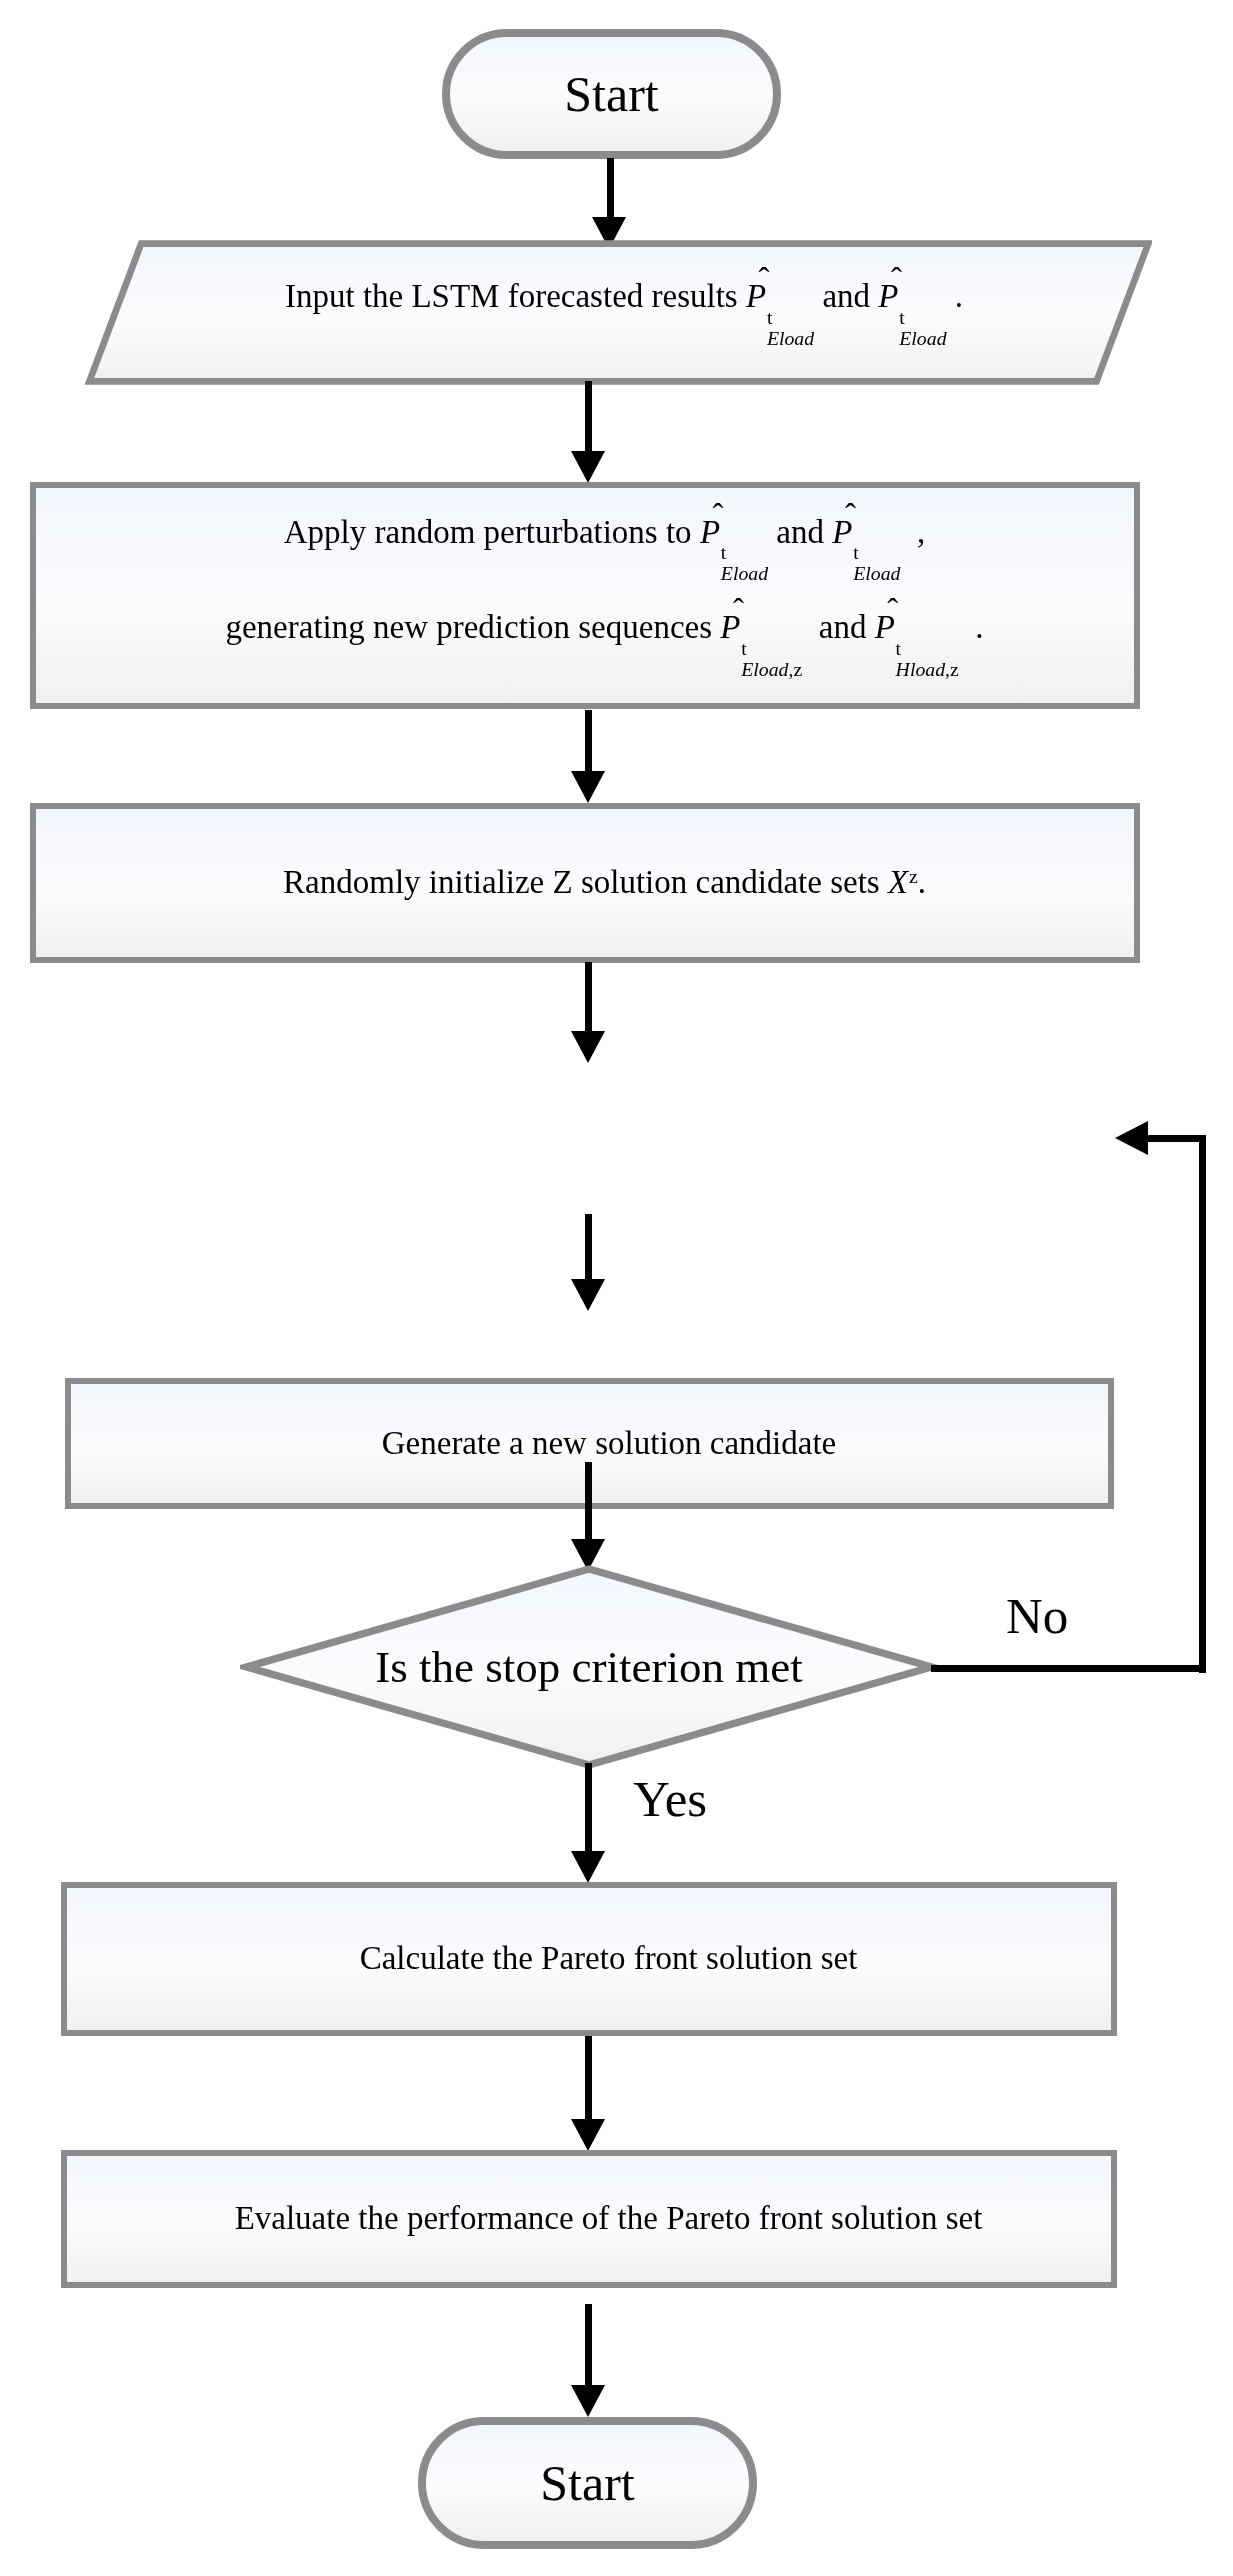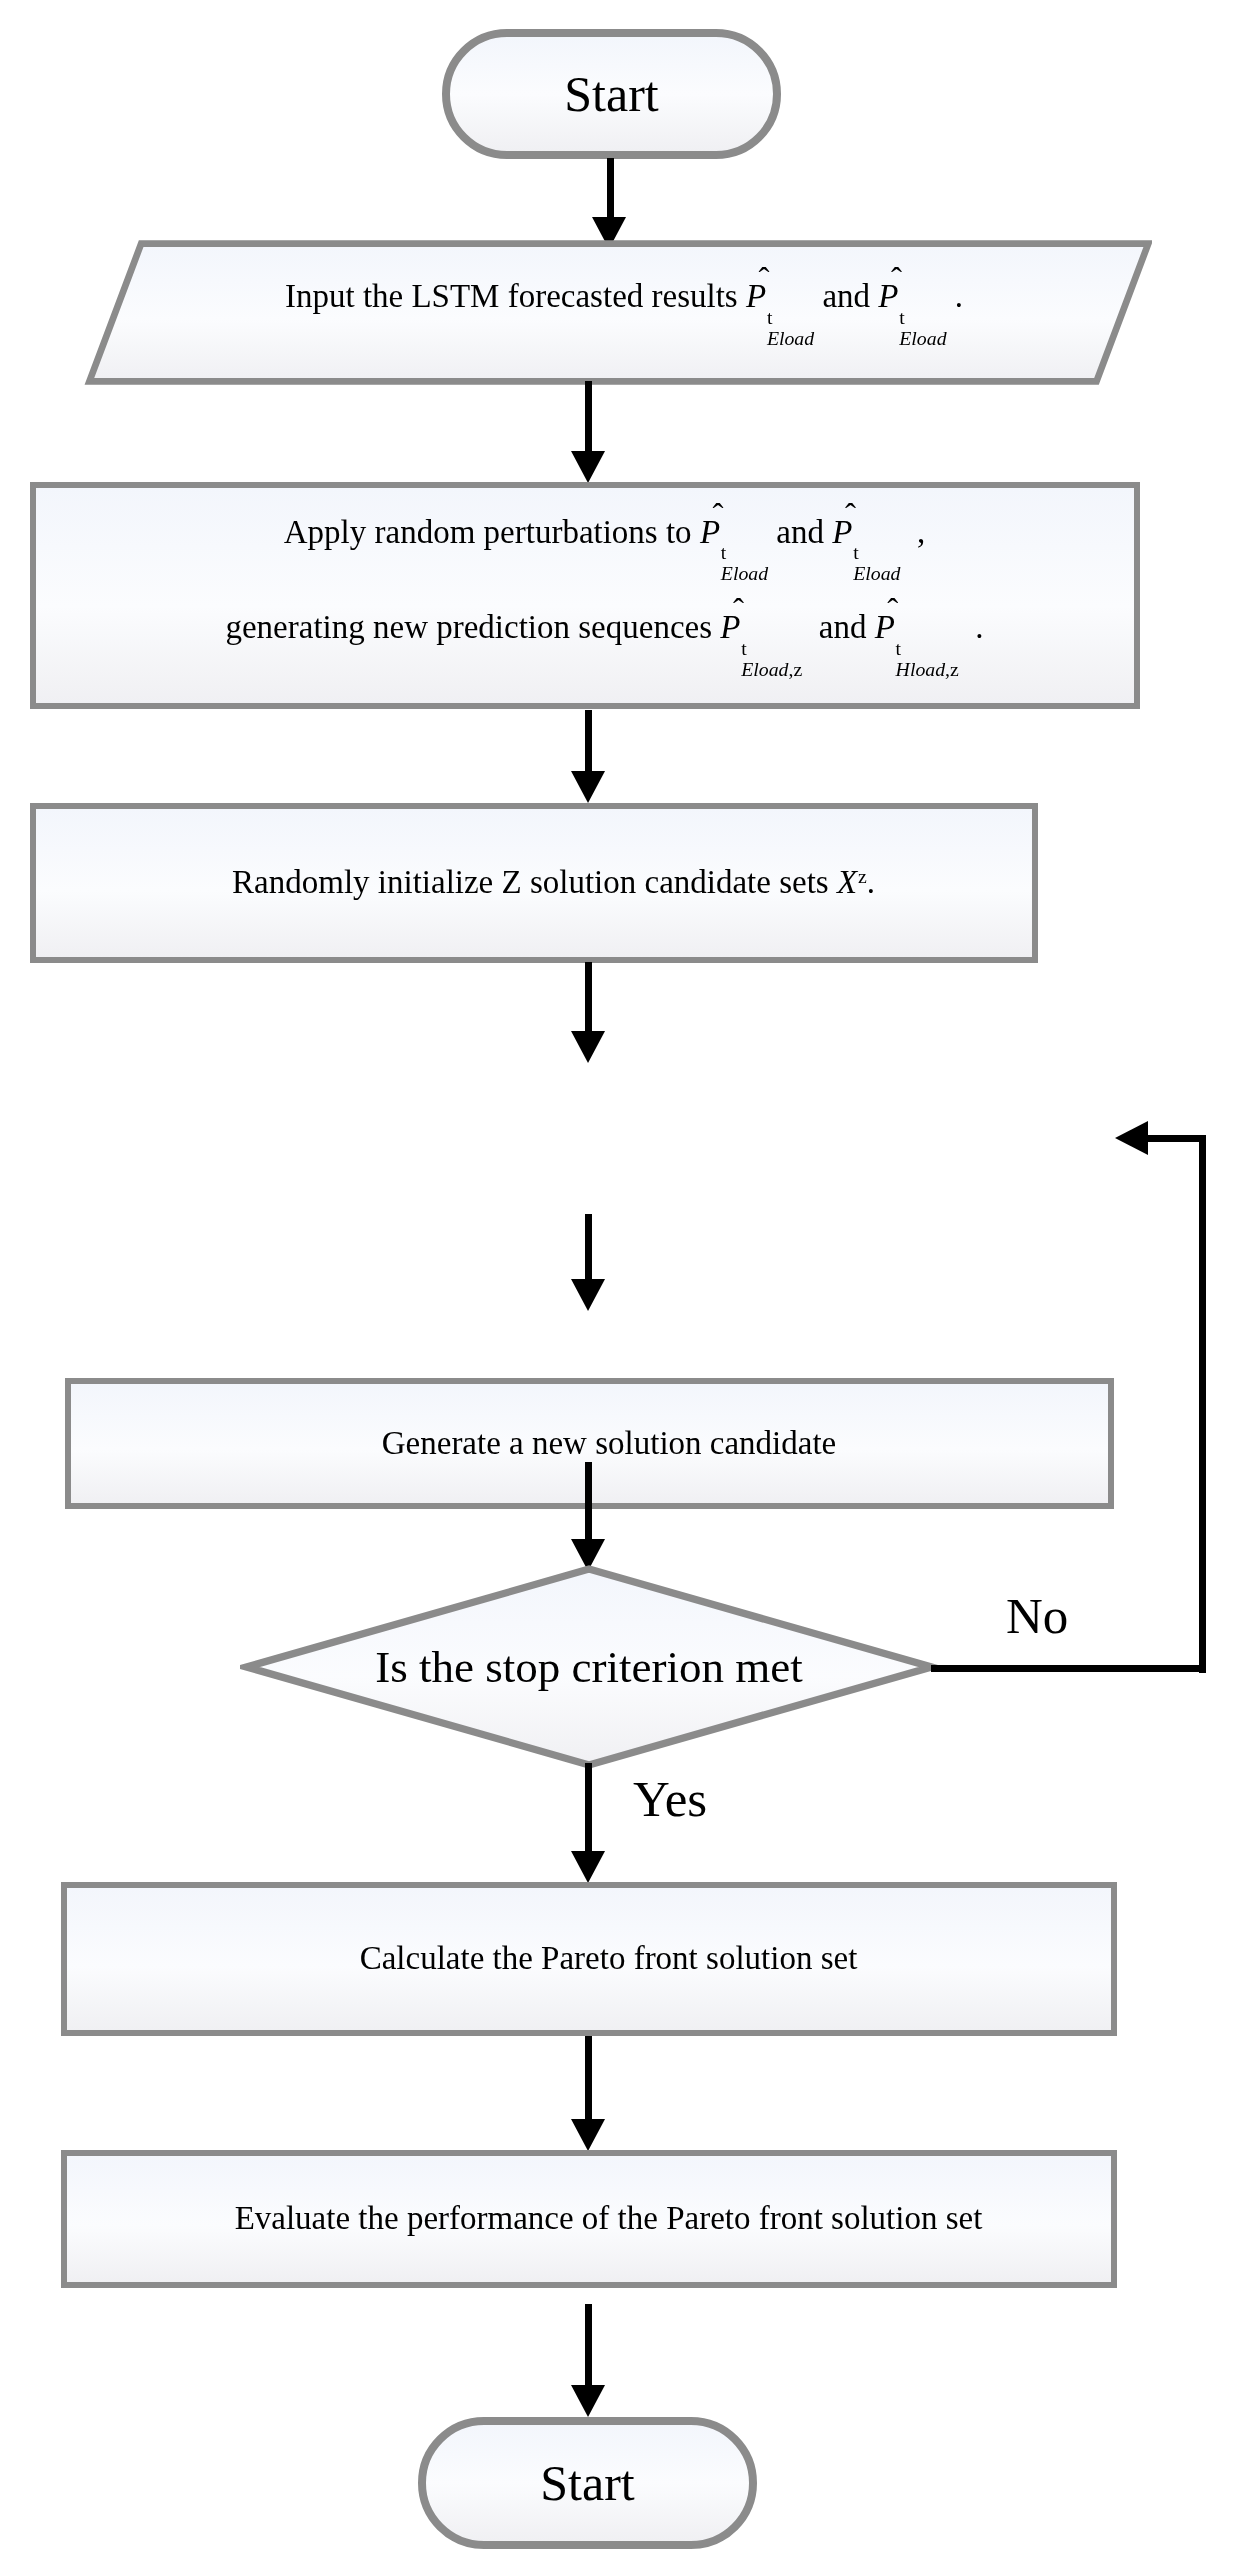--- a/index.html
+++ b/index.html
@@ -126,21 +126,21 @@
             </span></span><span>&nbsp; and </span><span class="mf"><span class="mf-b">P<span class="mf-hat">ˆ</span></span><span class="mf-sc">
               <span class="mf-sup">t</span>
               <span class="mf-sub">Hload<span class="up">,z</span></span>
             </span></span><span>&nbsp;&nbsp;.</span></div>
       </div>
   </div>
 
   <div class="vline" style="left:585px;top:710px;height:63px;"></div>
   <div class="ah-down" style="left:571px;top:771px;"></div>
 
-  <div class="process" style="left:30px;top:803px;width:1008px;height:160px;">
+  <div class="process" style="left:30px;top:803px;width:1110px;height:160px;">
     <div class="node-text">
         <div class="tline"><span>Randomly initialize Z solution candidate sets </span><span class="mf"><span class="mf-b">X</span><span class="mf-sc sup-only">
               <span class="mf-sup">z</span>
             </span></span><span>.</span></div>
       </div>
   </div>
 
   <div class="vline" style="left:585px;top:962px;height:71px;"></div>
   <div class="ah-down" style="left:571px;top:1031px;"></div>
 

